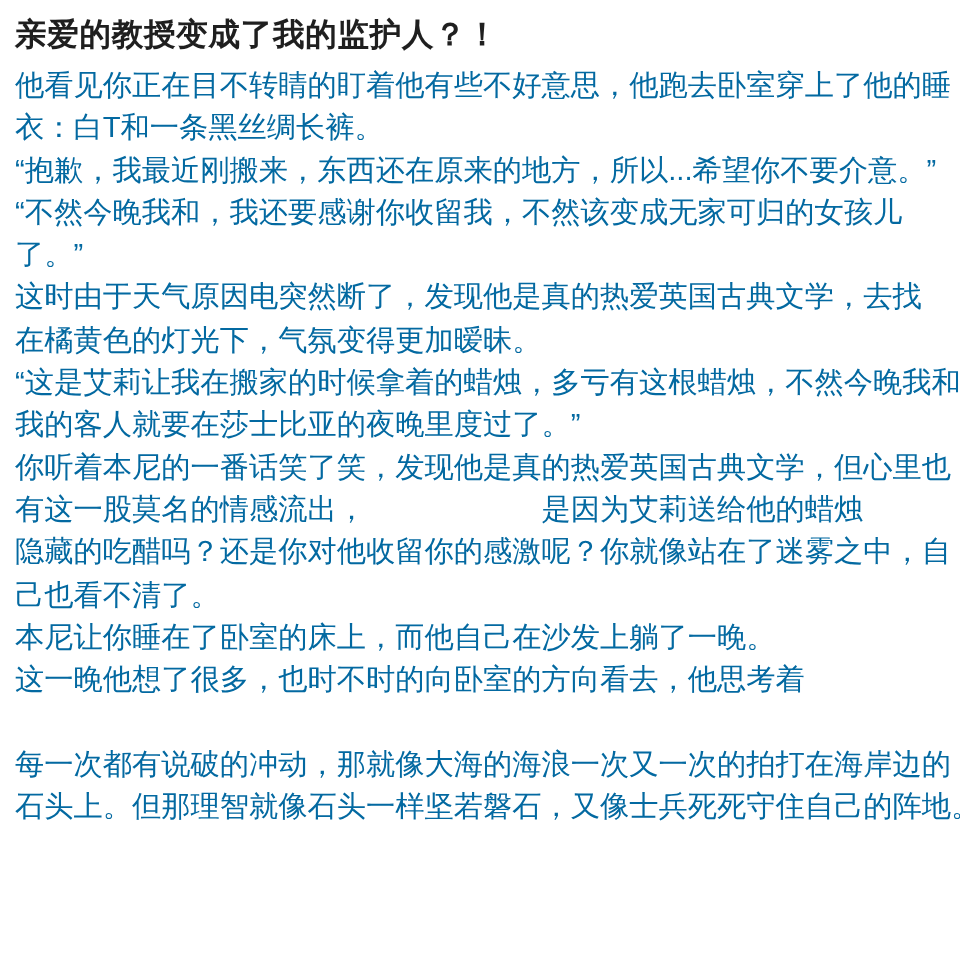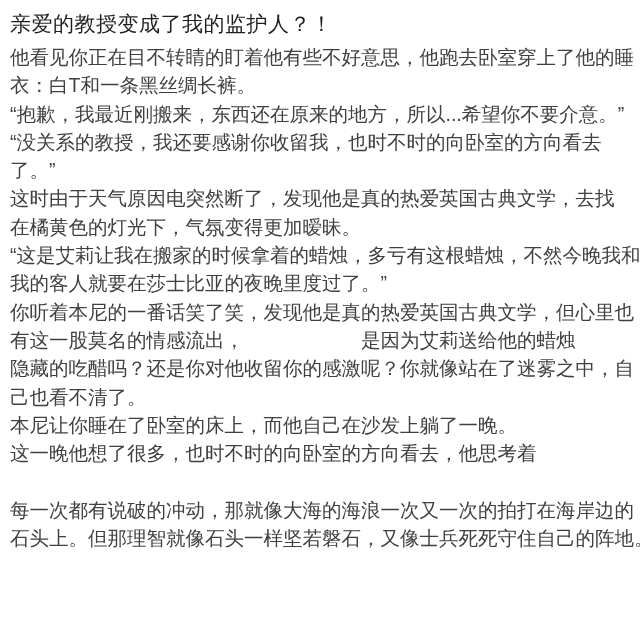--- a/index.html
+++ b/index.html
@@ -15,47 +15,47 @@
   }
   .page {
     padding: 11px 8px 0 10px;
     box-sizing: border-box;
     width: 640px;
   }
   .title {
     margin: 0;
     font-size: 21px;
     line-height: 25px;
-    font-weight: 400;
+    font-weight: 700;
     color: #1f1f1f;
     letter-spacing: 0.5px;
     white-space: pre;
   }
   .content {
     margin-top: 7px;
   }
   .line {
     height: 28.3px;
     line-height: 28.3px;
     font-size: 19.5px;
-    color: #404040;
+    color: #0369a1;
     white-space: pre;
     letter-spacing: 0;
   }
 </style>
 </head>
 <body>
 
 <div class="page">
   <h1 class="title">亲爱的教授变成了我的监护人？！</h1>
   <div class="content">
     <div class="line">他看见你正在目不转睛的盯着他有些不好意思，他跑去卧室穿上了他的睡</div>
     <div class="line">衣：白T和一条黑丝绸长裤。</div>
     <div class="line">“抱歉，我最近刚搬来，东西还在原来的地方，所以...希望你不要介意。”</div>
-    <div class="line">“没关系的教授，我还要感谢你收留我，也时不时的向卧室的方向看去</div>
+    <div class="line">“不然今晚我和，我还要感谢你收留我，不然该变成无家可归的女孩儿</div>
     <div class="line">了。”</div>
     <div class="line">这时由于天气原因电突然断了，发现他是真的热爱英国古典文学，去找</div>
     <div class="line">在橘黄色的灯光下，气氛变得更加暧昧。</div>
     <div class="line">“这是艾莉让我在搬家的时候拿着的蜡烛，多亏有这根蜡烛，不然今晚我和</div>
     <div class="line">我的客人就要在莎士比亚的夜晚里度过了。”</div>
     <div class="line">你听着本尼的一番话笑了笑，发现他是真的热爱英国古典文学，但心里也</div>
     <div class="line">有这一股莫名的情感流出，　　　　　　是因为艾莉送给他的蜡烛</div>
     <div class="line">隐藏的吃醋吗？还是你对他收留你的感激呢？你就像站在了迷雾之中，自</div>
     <div class="line">己也看不清了。</div>
     <div class="line">本尼让你睡在了卧室的床上，而他自己在沙发上躺了一晚。</div>

